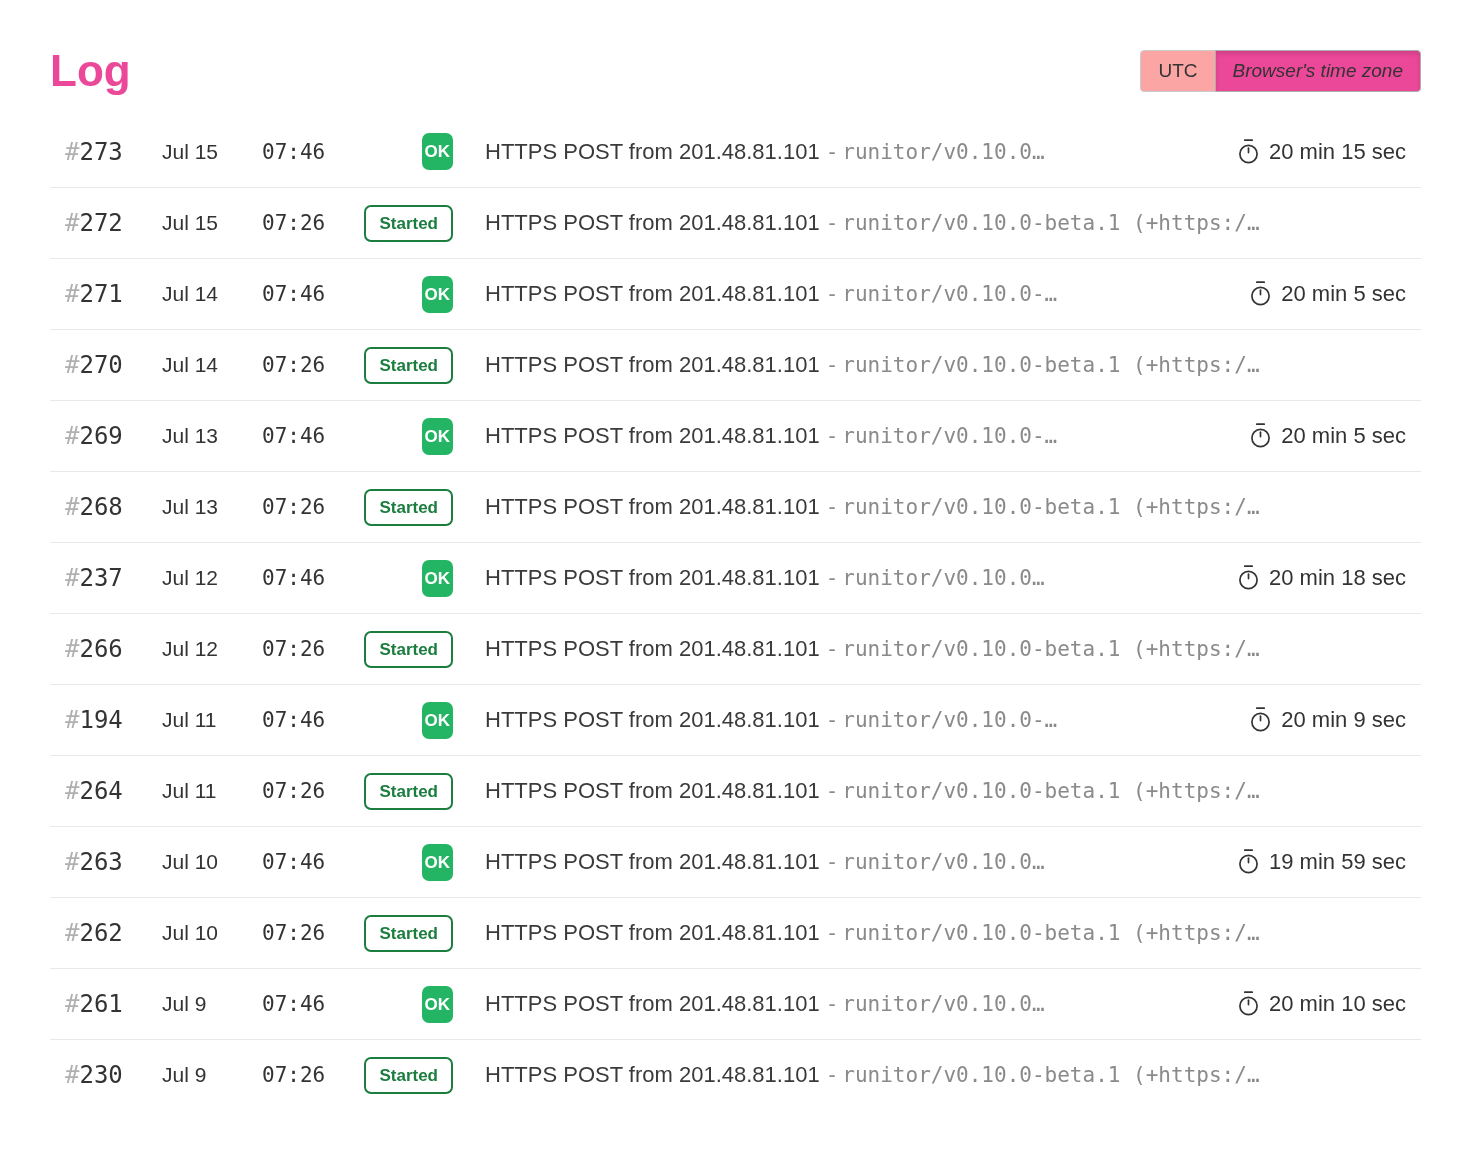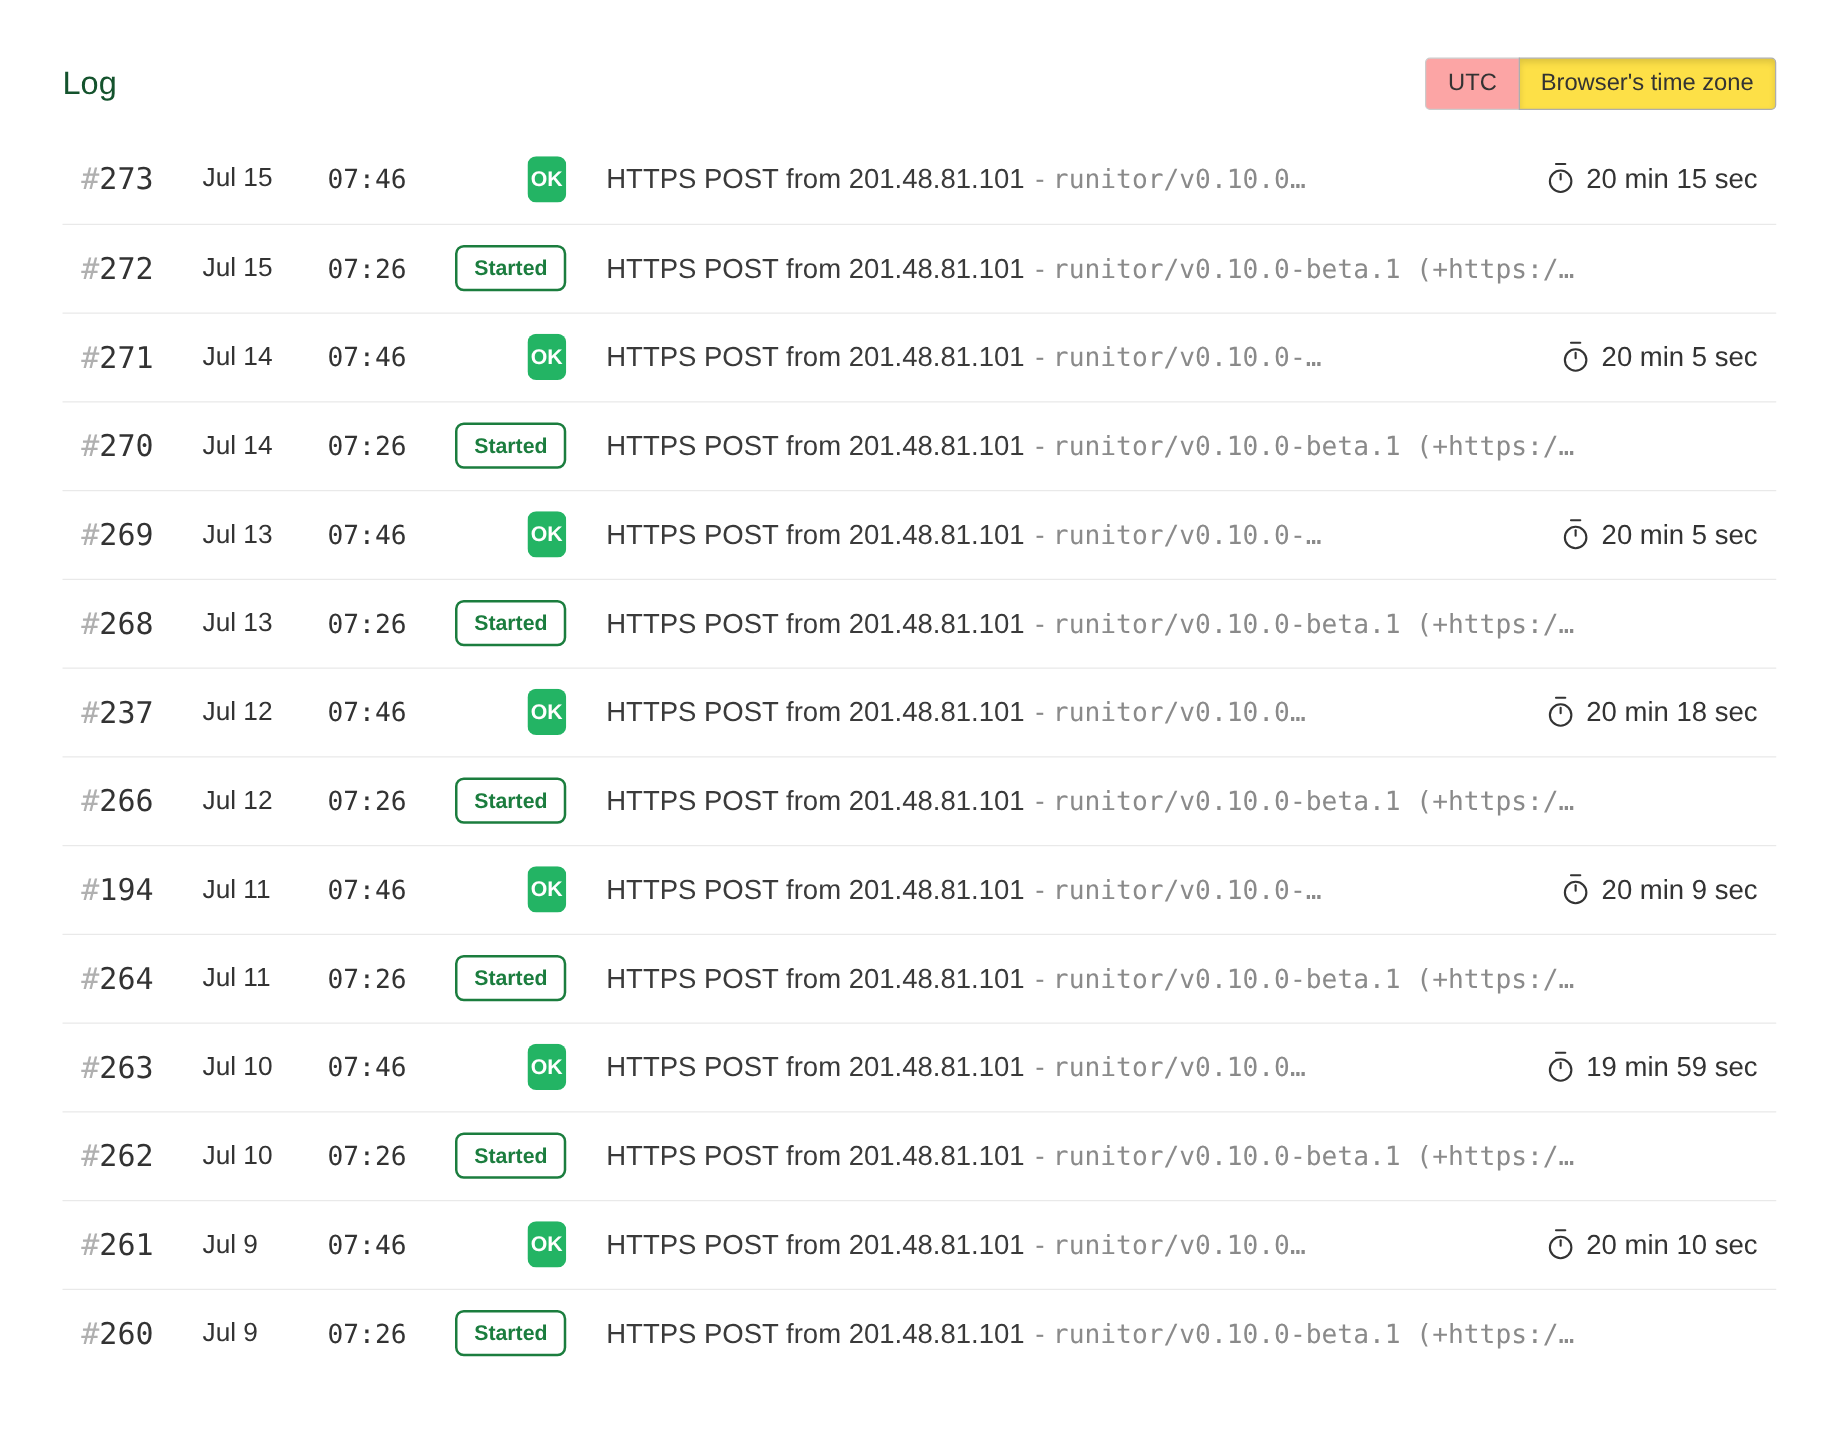--- a/index.html
+++ b/index.html
@@ -3,34 +3,35 @@
 <meta charset="utf-8">
 <style>
   * { margin: 0; padding: 0; box-sizing: border-box; }
   html, body { width: 1470px; height: 1156px; background: #fff; overflow: hidden; }
   body { font-family: "Liberation Sans", sans-serif; color: #333; }
   .page { padding: 46px 49px 0 50px; }
 
   
   .header { display: flex; justify-content: space-between; align-items: center; margin-bottom: 20px; }
   .title-wrap { display: flex; align-items: baseline; }
-  h1.title { font-size: 26px; font-weight: 400; color: #14532d; letter-spacing: 0; }
+  h1.title { font-size: 44px; font-weight: 700; color: #ec4899; letter-spacing: 0; }
   .subtitle { font-size: 22px; color: #9a9a9a; margin-left: 14px; font-weight: 400; }
 
   .btn-group { display: flex; }
   .btn {
     font-family: "Liberation Sans", sans-serif;
     font-size: 19px; color: #333; background: #fca5a5;
     border: 1px solid #ccc; padding: 8px 17px; cursor: pointer; line-height: 1.25;
   }
   .btn:first-child { border-radius: 4px 0 0 4px; }
   .btn:last-child { border-radius: 0 4px 4px 0; margin-left: -1px; }
   .btn.active {
-    background: #fde047; border-color: #adadad;
+    background: #ec4899; border-color: #adadad;
     box-shadow: inset 0 3px 5px rgba(0,0,0,0.125);
+    font-style: italic;
   }
 
   
   .log-table { width: 100%; }
   .row { display: flex; align-items: center; height: 71px; padding: 0 15px; cursor: pointer; justify-content: center; }
   .row + .row { border-top: 1px solid #e9e9e9; }
 
   .cell-num { width: 97px; font-family: "DejaVu Sans Mono", monospace; font-size: 24px; white-space: nowrap; }
   .cell-num .hash { color: #b0b0b0; }
   .cell-num .n { color: #333; }
@@ -240,21 +241,21 @@
       <span class="cell-duration">
         <svg width="25" height="28" viewBox="0 0 25 28" fill="none" stroke="#333" stroke-width="1.7" stroke-linecap="round">
           <line x1="8.8" y1="2.2" x2="16.2" y2="2.2"></line>
           <circle cx="12.5" cy="16" r="8.6"></circle>
           <line x1="12.5" y1="10.2" x2="12.5" y2="14.6"></line>
         </svg>
         <span class="duration-text">20 min 10 sec</span>
       </span>
     </div>
       <div class="row">
-      <span class="cell-num"><span class="hash">#</span><span class="n">260</span></span>
+      <span class="cell-num"><span class="hash">#</span><span class="n">230</span></span>
       <span class="cell-date">Jul 9</span>
       <span class="cell-time">07:26</span>
       <span class="cell-badge">
         <span class="badge started">Started</span>
       </span>
       <span class="cell-msg"><span class="msg-main">HTTPS POST from 201.48.81.101</span><span class="mono msg-sep">-</span><span class="mono msg-agent">runitor/v0.10.0-beta.1 (+https:/…</span></span>
 
     </div>
     </div>
 

